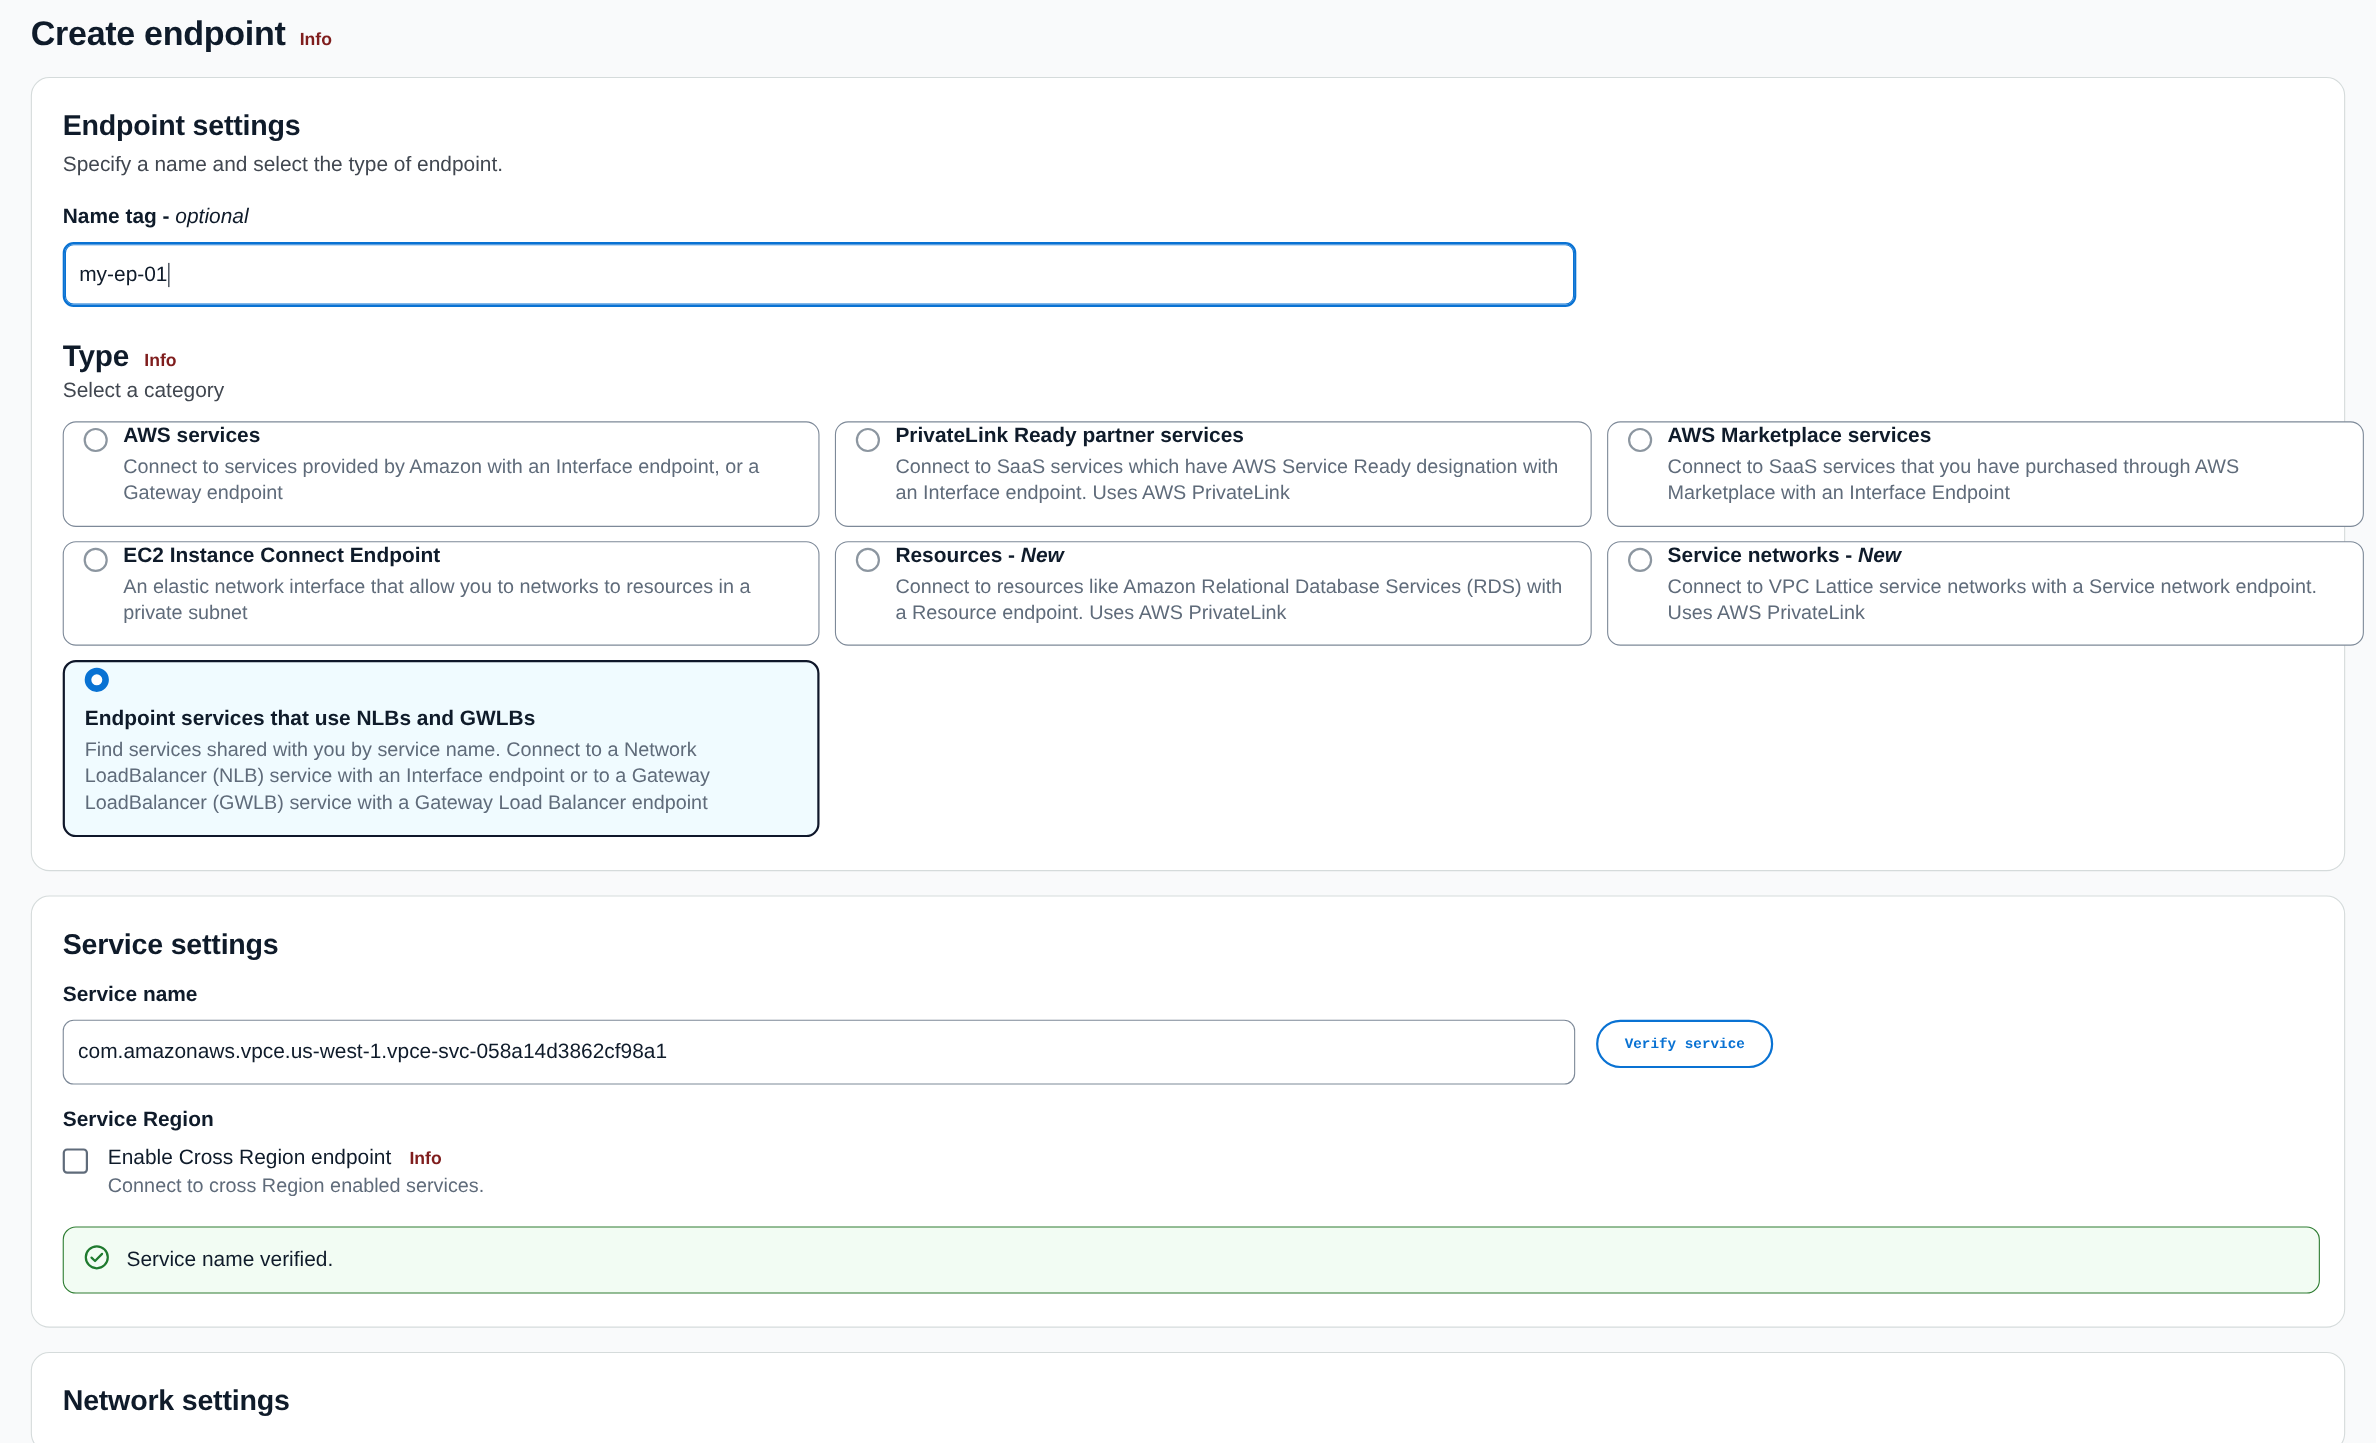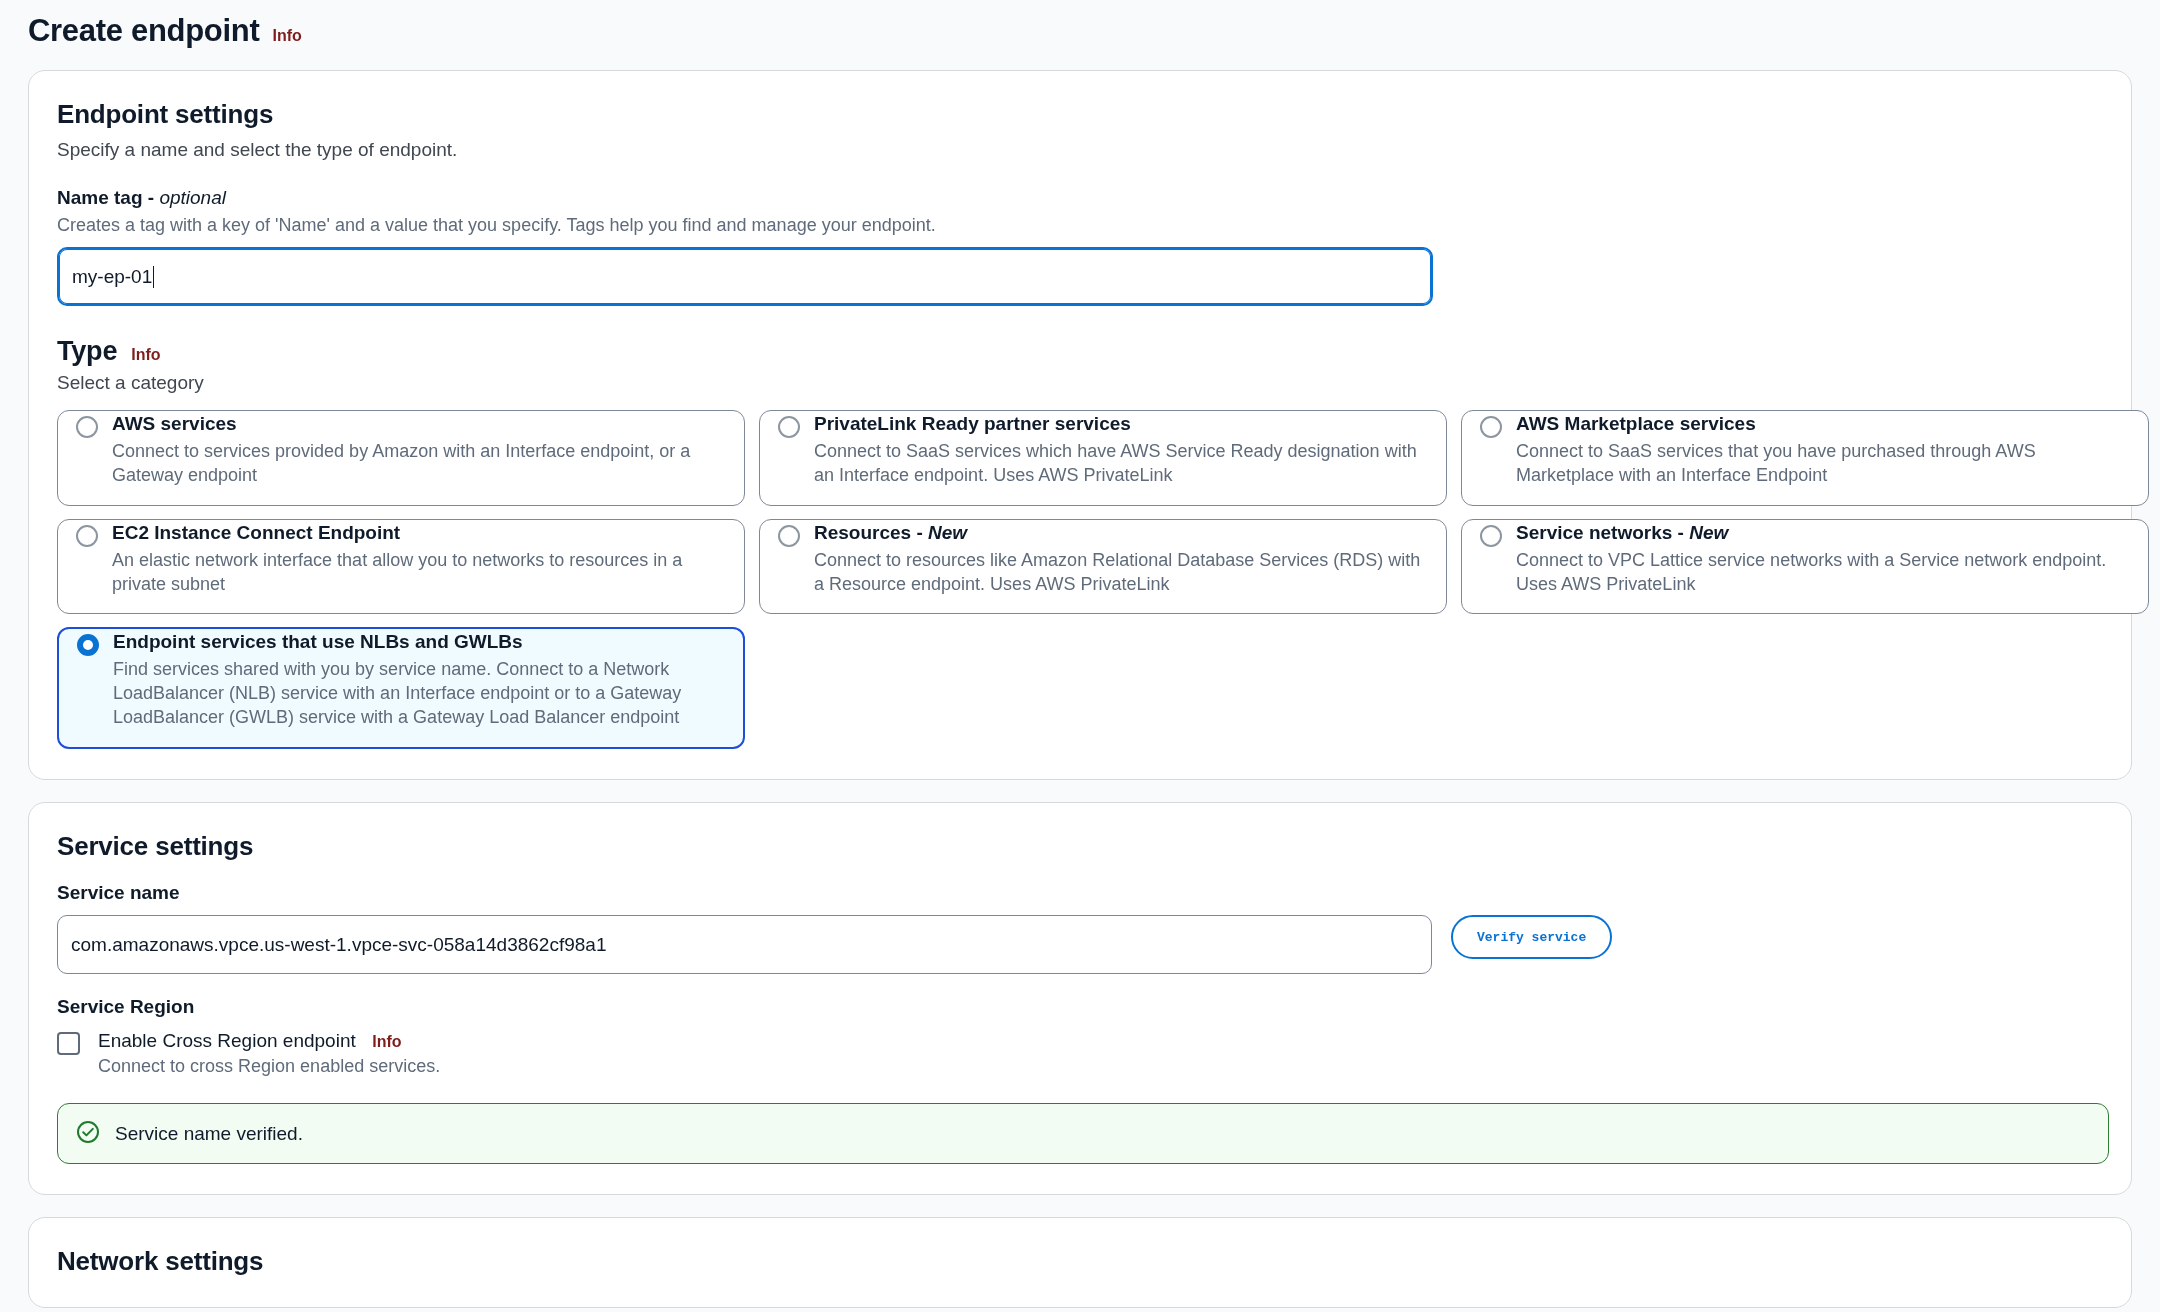--- a/index.html
+++ b/index.html
@@ -78,22 +78,23 @@
     border: 1px solid #7d8998;
     border-radius: 12px;
     background: #fff;
     padding: 2px 18px 17px 18px;
     display: flex; gap: 14px;
     align-items: flex-start;
     cursor: pointer;
     min-height: 94px;
   }
   .tile.selected {
-    border: 2px solid #1d4ed8;
+    border: 2px solid #0f172a;
     background: #f0fbff;
+    flex-direction: column;
   }
   .radio {
     flex: 0 0 auto;
     width: 22px; height: 22px; border-radius: 50%;
     border: 2px solid #8c96a0; background: #fff;
     margin-top: 3px;
   }
   .radio.on {
     border: 6px solid #0972d3; background: #fff;
   }
@@ -157,21 +158,20 @@
   </div>
 
   <div class="card">
     <h2>Endpoint settings</h2>
     <div class="card-sub">Specify a name and select the type of endpoint.</div>
 
     <div class="field">
       <div class="field-label">
         <span>Name tag - </span><span class="opt">optional</span>
       </div>
-      <div class="field-desc">Creates a tag with a key of 'Name' and a value that you specify. Tags help you find and manage your endpoint.</div>
       <div class="text-input focused w-namefield">
         <span>my-ep-01</span>
           <span class="caret"></span>
       </div>
     </div>
 
     <div class="type-head">
       <span class="t">Type</span>
       <span class="info-link">Info</span>
     </div>

